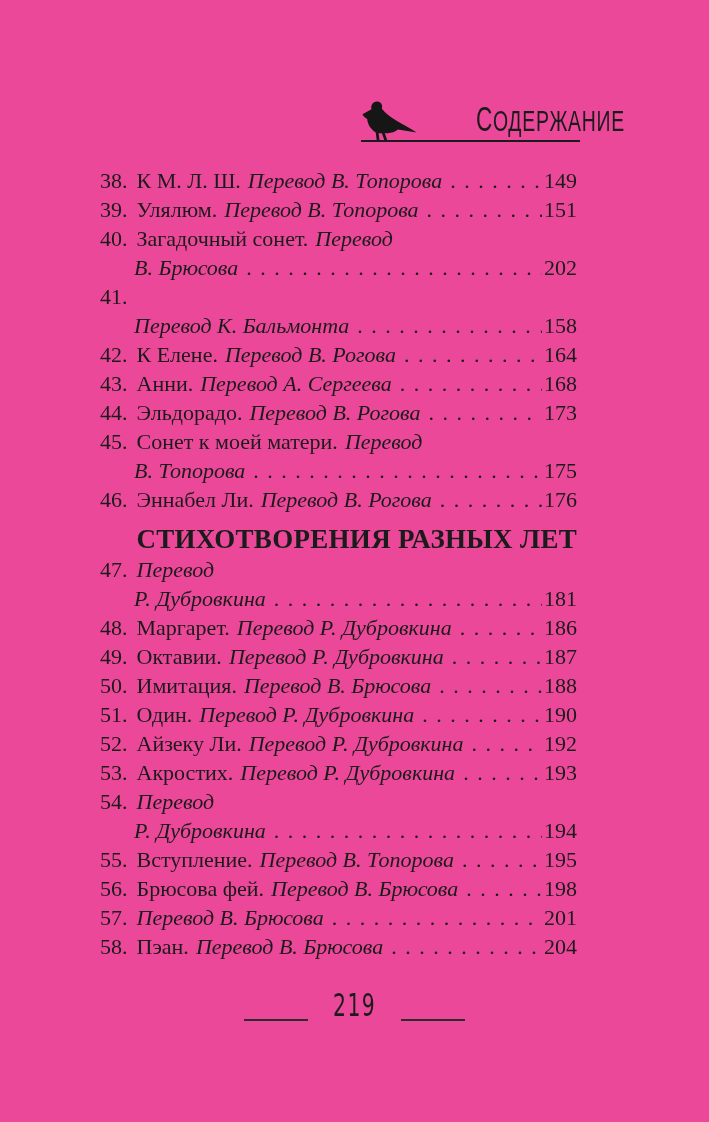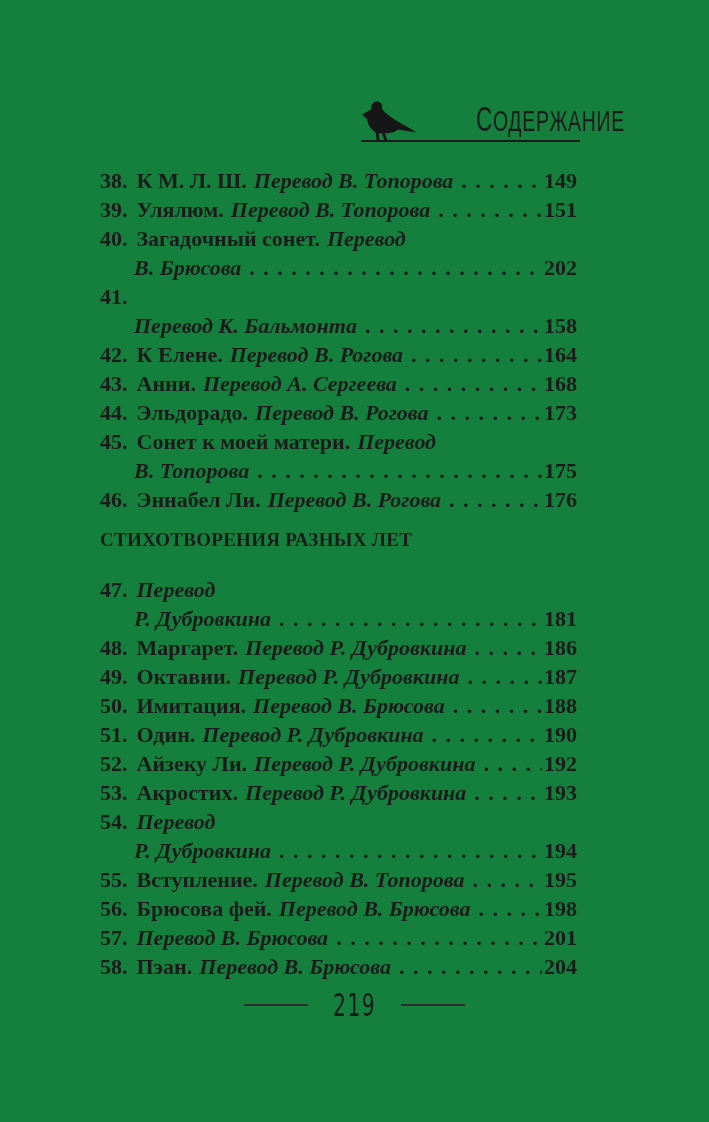--- a/index.html
+++ b/index.html
@@ -4,21 +4,21 @@
 <style>
   * { margin: 0; padding: 0; box-sizing: border-box; }
   html, body { width: 709px; height: 1122px; }
   body {
     background: #ffffff;
     font-family: "Liberation Serif", serif;
     color: #1b1b1b;
     position: relative;
     overflow: hidden;
   }
-  .page { position: absolute; inset: 0; background: #15803d; }
+  .page { position: absolute; inset: 0; background: #ec4899; }
 
   
   .toc-header {
     position: absolute;
     top: 100px;
     left: 361px;
     width: 219px;
     display: flex;
     justify-content: space-between;
     align-items: flex-end;
@@ -39,21 +39,21 @@
   }
   .toc-title::first-letter { font-size: 116%; }
 
   
   main.toc {
     position: absolute;
     top: 166px;
     left: 100px;
     width: 477px;
   }
-  .entry { width: 100%; font-weight: bold; }
+  .entry { width: 100%; }
   .line {
     display: flex;
     align-items: baseline;
     line-height: 29px;
     font-size: 22px;
     white-space: nowrap;
   }
   .line2 { padding-left: 34px; }
   .num { margin-right: 9px; flex: none; }
   .title { margin-right: 7px; flex: none; }
@@ -62,35 +62,35 @@
     flex: 1 1 auto;
     overflow: hidden;
     letter-spacing: 8.5px;
     padding: 0 4px 0 8px;
     min-width: 10px;
   }
   .pageno { flex: none; margin-left: 2px; }
 
   .section-heading {
     font-weight: bold;
-    text-align: left;
-    font-size: 19px;
+    text-align: right;
+    font-size: 27px;
     line-height: 29px;
-    margin: 11px 0 21px 0;
+    margin: 11px 0 1px 0;
     letter-spacing: 0.3px;
   }
 
   
   .page-footer {
     position: absolute;
     left: 0;
     right: 0;
     top: 988px;
     display: flex;
-    align-items: center;
+    align-items: flex-end;
     justify-content: center;
     gap: 15px;
   }
   .dash { width: 64px; height: 2px; background: #2c2c2c; }
   .folio {
     font-family: "DejaVu Sans", sans-serif;
     font-size: 30px;
     line-height: 1.1;
     display: inline-block;
     transform: scale(0.68, 1.08);

